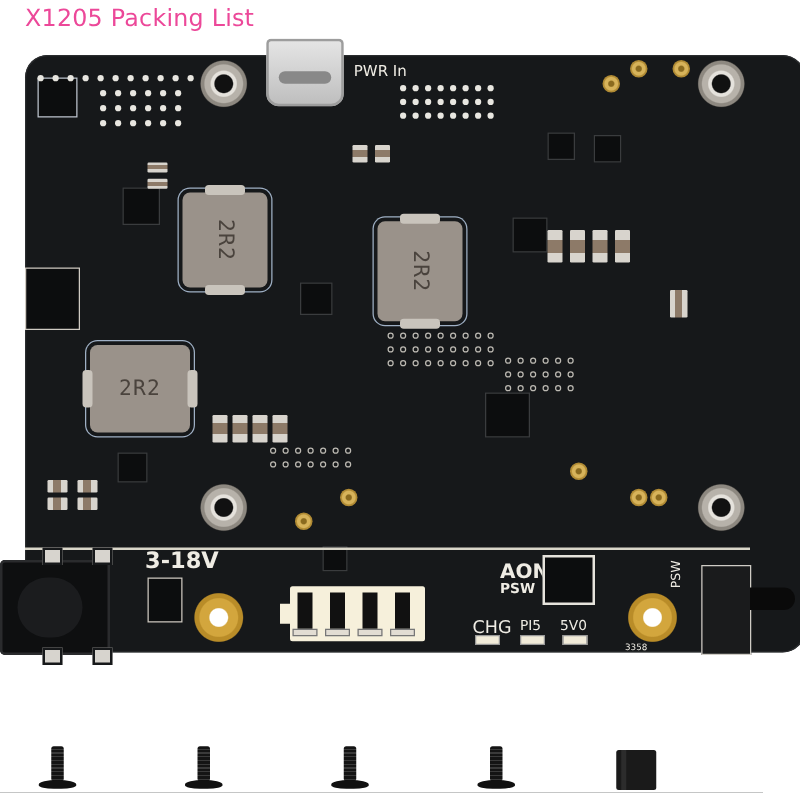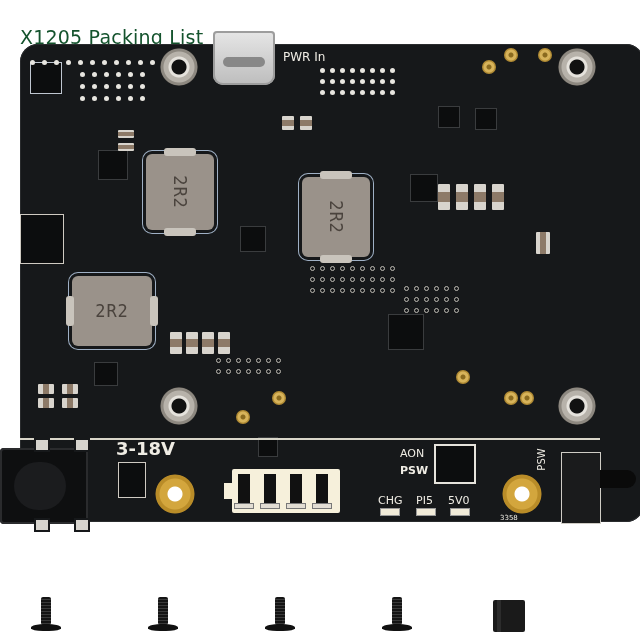--- a/index.html
+++ b/index.html
@@ -1,23 +1,22 @@
 <!DOCTYPE html>
 <html><head>
 <meta charset="utf-8">
 <style>
   * { box-sizing: border-box; margin: 0; padding: 0; }
   html, body { width: 640px; height: 634px; background: #ffffff; overflow: hidden; }
   body { position: relative; font-family: "Liberation Sans", sans-serif; }
 
   .title {
     position: absolute; left: 20px; top: 4px;
-    font-size: 19px; font-weight: 400; color: #14532d; letter-spacing: 0.2px;
+    font-size: 19px; font-weight: 400; color: #ec4899; letter-spacing: 0.2px;
     font-family: "DejaVu Sans", sans-serif;
-    margin-top: 22px;
   }
 
   
   .board {
     position: absolute; left: 20px; top: 44px; width: 624px; height: 478px;
     background: #16181a; border-radius: 18px;
     box-shadow: inset 0 0 0 1px #2a2c2e;
   }
   .silk-line {
     position: absolute; left: 20px; top: 438px; width: 580px; height: 2px; background: #d9d6c9;
@@ -291,25 +290,25 @@
     <div class="bar" style="left:6px;"></div>
     <div class="bar" style="left:32px;"></div>
     <div class="bar" style="left:58px;"></div>
     <div class="bar" style="left:84px;"></div>
     <div class="lead" style="left:2px;"></div>
     <div class="lead" style="left:28px;"></div>
     <div class="lead" style="left:54px;"></div>
     <div class="lead" style="left:80px;"></div>
   </div>
 
-  <div class="silk" style="left:380px;top:403px;font-size:11px;font-weight:normal;">AON</div>
+  <div class="silk" style="left:380px;top:403px;font-size:16px;font-weight:bold;">AON</div>
   <div class="silk" style="left:380px;top:420px;font-size:11px;font-weight:bold;">PSW</div>
   <div class="switch2" style="left:414px;top:400px;"></div>
 
-  <div class="silk" style="left:358px;top:450px;font-size:11px;">CHG</div>
+  <div class="silk" style="left:358px;top:450px;font-size:14px;">CHG</div>
   <div class="silk" style="left:396px;top:450px;font-size:11px;">PI5</div>
   <div class="silk" style="left:428px;top:450px;font-size:11px;">5V0</div>
   <div class="led" style="left:360px;top:464px;"></div>
   <div class="led" style="left:396px;top:464px;"></div>
   <div class="led" style="left:430px;top:464px;"></div>
   <div class="silk" style="left:480px;top:470px;font-size:7px;">3358</div>
 
   <div class="silk" style="left:510px;top:410px;font-size:10px;transform:rotate(-90deg);">PSW</div>
 </div>
 

